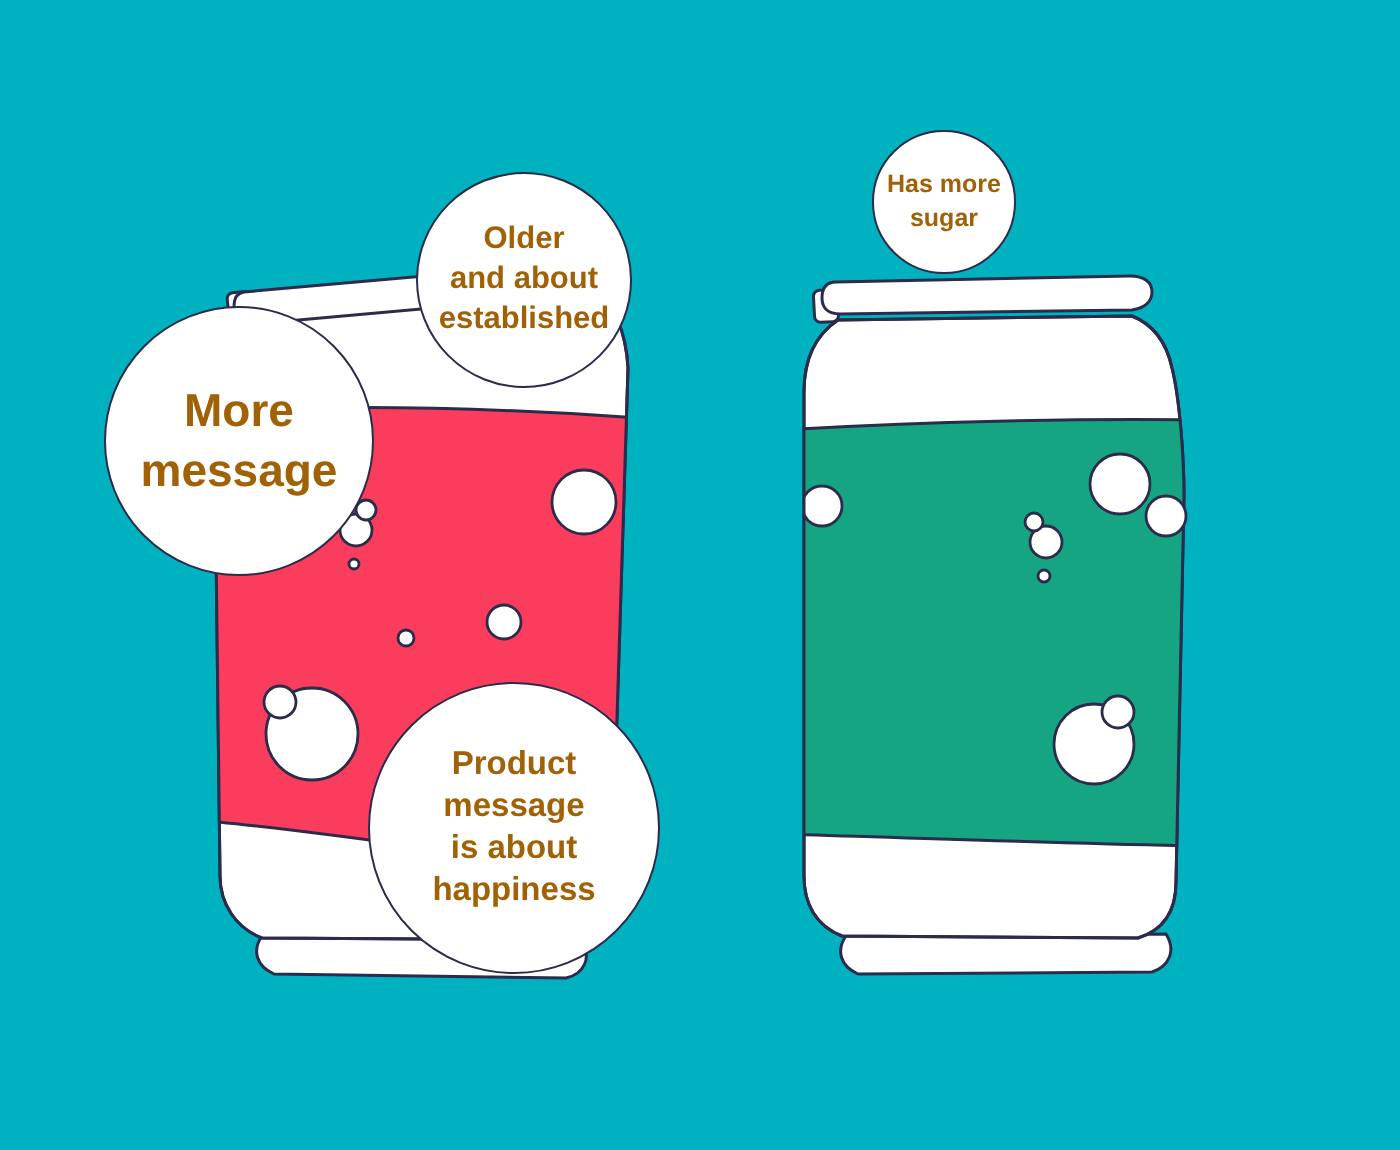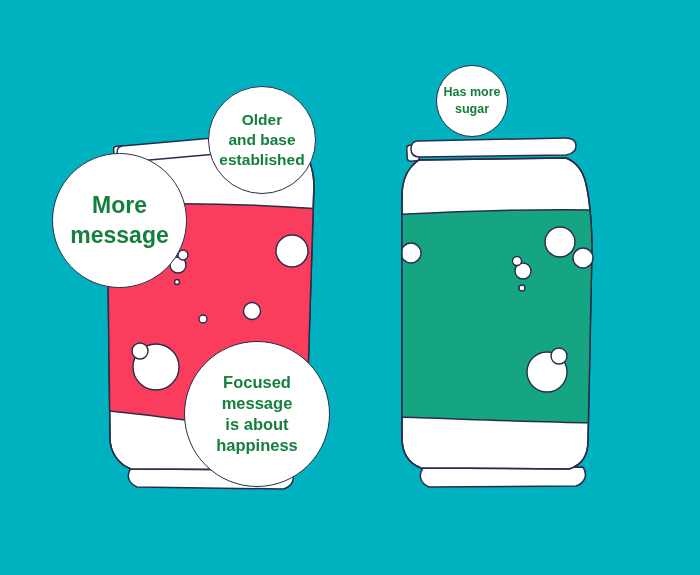--- a/index.html
+++ b/index.html
@@ -19,21 +19,21 @@
   .nofill{fill:none;}
   .foam{fill:#ffffff;stroke:#2b2b4b;stroke-width:1.4;}
   .bubble{
     position:absolute;z-index:2;
     background:#ffffff;
     border:1.6px solid #2b2b4b;
     border-radius:50%;
     display:flex;align-items:center;justify-content:center;
     text-align:center;
     white-space:pre-line;
-    color:#15803d;
+    color:#a16207;
     font-weight:600;
     line-height:1.27;
     box-sizing:border-box;
   }
   #b-older   {left:208px;top:86px; width:108px;height:108px;font-size:15.5px;}
   #b-caffeine{left:52px; top:153px;width:135px;height:135px;font-size:23px;}
   #b-product {left:184px;top:341px;width:146px;height:146px;font-size:16.5px;}
   #b-sugar   {left:436px;top:65px; width:72px; height:72px; font-size:12.5px;line-height:1.35;}
   #b-sweeter {left:532px;top:118px;width:120px;height:120px;font-size:22px;}
   #b-focused {left:353px;top:267px;width:174px;height:174px;font-size:21px;}
@@ -91,23 +91,23 @@
       </g>
       <path class="ln nofill" d="M 419,160 L 566,158 C 576,162 583,170 586,184 C 590,200 592,230 592,248 L 588,441 C 588,455 582,465 569,469 L 421,468 C 408,463 402,452 402,438 L 402,196 C 402,180 407,168 419,160 Z"></path>
       <rect class="ln fw" x="407" y="145" width="12" height="16" rx="3" transform="rotate(-3 413 153)"></rect>
       <path class="ln fw" d="M 418,141 L 565,138 C 572,138 576,141 576,146 C 576,151 572,154 566,155 L 420,157 C 414,157 411,154 411,149 C 411,144 413,141 418,141 Z"></path>
     </g>
   </svg>
 
   <div class="bubble" id="b-caffeine">More
 message</div>
   <div class="bubble" id="b-older">Older
-and base
+and about
 established</div>
-  <div class="bubble" id="b-product">Focused
+  <div class="bubble" id="b-product">Product
 message
 is about
 happiness</div>
   <div class="bubble" id="b-sugar">Has more
 sugar</div>
 
   <svg class="art overlay" viewBox="0 0 700 575">
     <circle class="foam" cx="560" cy="242" r="15"></circle>
     <circle class="foam" cx="583" cy="258" r="10"></circle>
   </svg>

